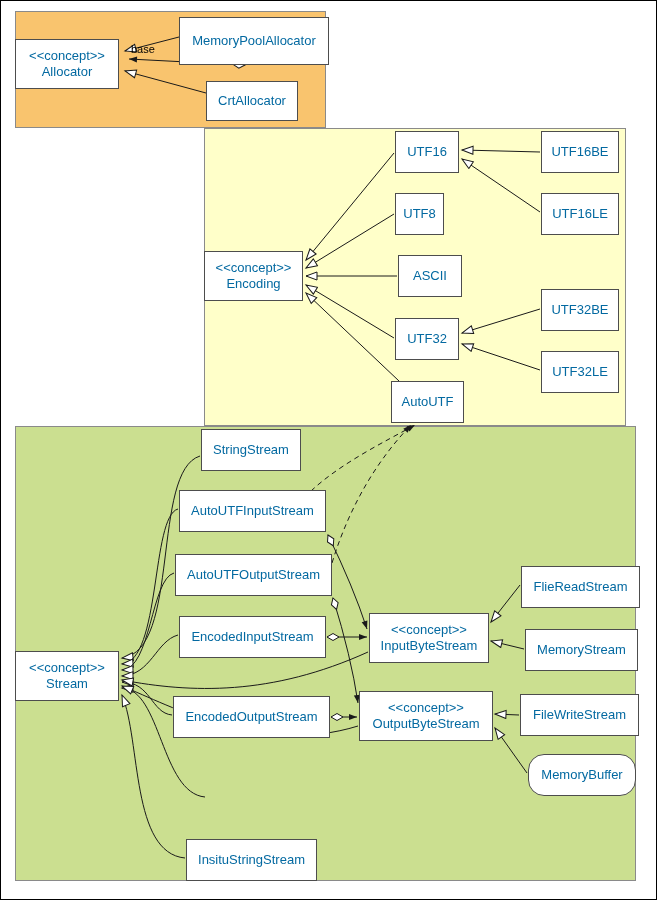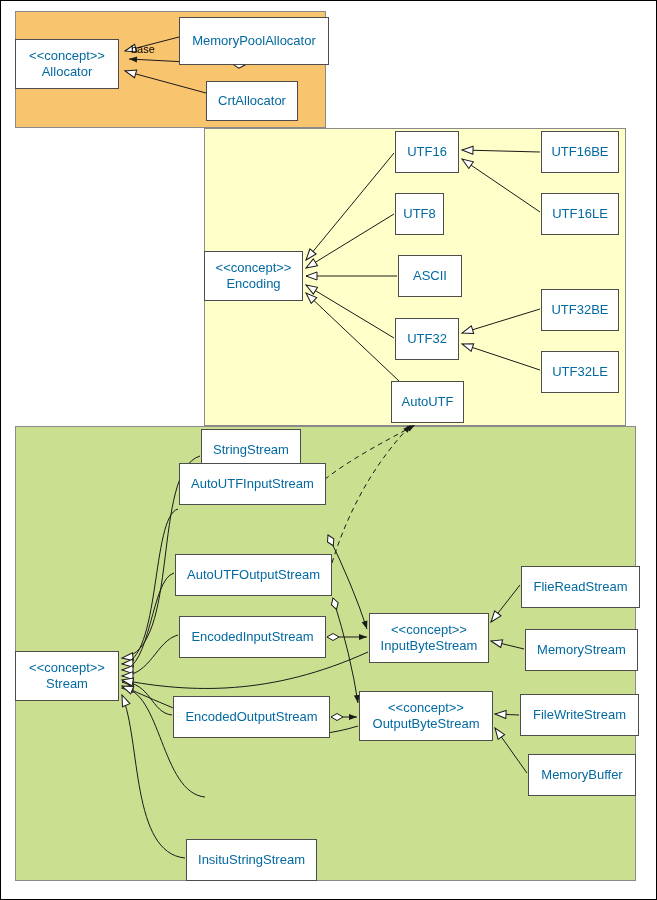--- a/index.html
+++ b/index.html
@@ -124,27 +124,27 @@
   <div class="node" style="left:394px; top:317px; width:64px; height:42px;">UTF32</div>
   <div class="node" style="left:390px; top:380px; width:73px; height:42px;">AutoUTF</div>
   <div class="node" style="left:540px; top:130px; width:78px; height:42px;">UTF16BE</div>
   <div class="node" style="left:540px; top:192px; width:78px; height:42px;">UTF16LE</div>
   <div class="node" style="left:540px; top:288px; width:78px; height:42px;">UTF32BE</div>
   <div class="node" style="left:540px; top:350px; width:78px; height:42px;">UTF32LE</div>
 
   <div class="node" style="left:14px; top:650px; width:104px; height:50px;">&lt;&lt;concept&gt;&gt;
 Stream</div>
   <div class="node" style="left:200px; top:428px; width:100px; height:42px;">StringStream</div>
-  <div class="node" style="left:178px; top:462px; width:147px; height:42px;">AutoUTFInputStream</div>
+  <div class="node" style="left:178px; top:489px; width:147px; height:42px;">AutoUTFInputStream</div>
   <div class="node" style="left:174px; top:553px; width:157px; height:42px;">AutoUTFOutputStream</div>
   <div class="node" style="left:178px; top:615px; width:147px; height:42px;">EncodedInputStream</div>
   <div class="node" style="left:172px; top:695px; width:157px; height:42px;">EncodedOutputStream</div>
   <div class="node" style="left:185px; top:838px; width:131px; height:42px;">InsituStringStream</div>
   <div class="node" style="left:368px; top:612px; width:120px; height:50px;">&lt;&lt;concept&gt;&gt;
 InputByteStream</div>
   <div class="node" style="left:358px; top:690px; width:134px; height:50px;">&lt;&lt;concept&gt;&gt;
 OutputByteStream</div>
   <div class="node" style="left:520px; top:565px; width:119px; height:42px;">FlieReadStream</div>
   <div class="node" style="left:519px; top:693px; width:119px; height:42px;">FileWriteStream</div>
   <div class="node" style="left:524px; top:628px; width:113px; height:42px;">MemoryStream</div>
-  <div class="node" style="left:527px; top:753px; width:108px; height:42px;">MemoryBuffer</div>
+  <div class="node" style="left:527px; top:753px; width:108px; height:42px;border-radius:16px;">MemoryBuffer</div>
 
 </div>
 
 </body></html>

